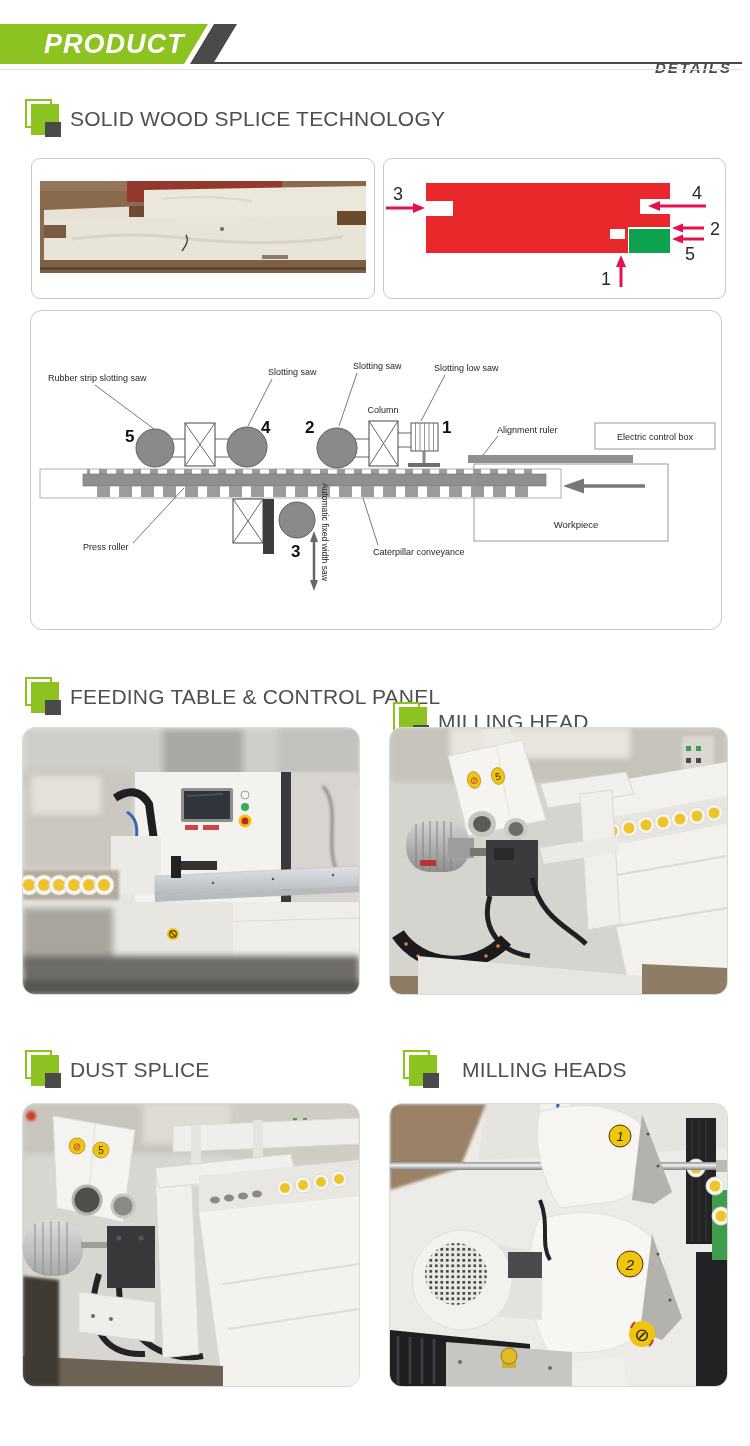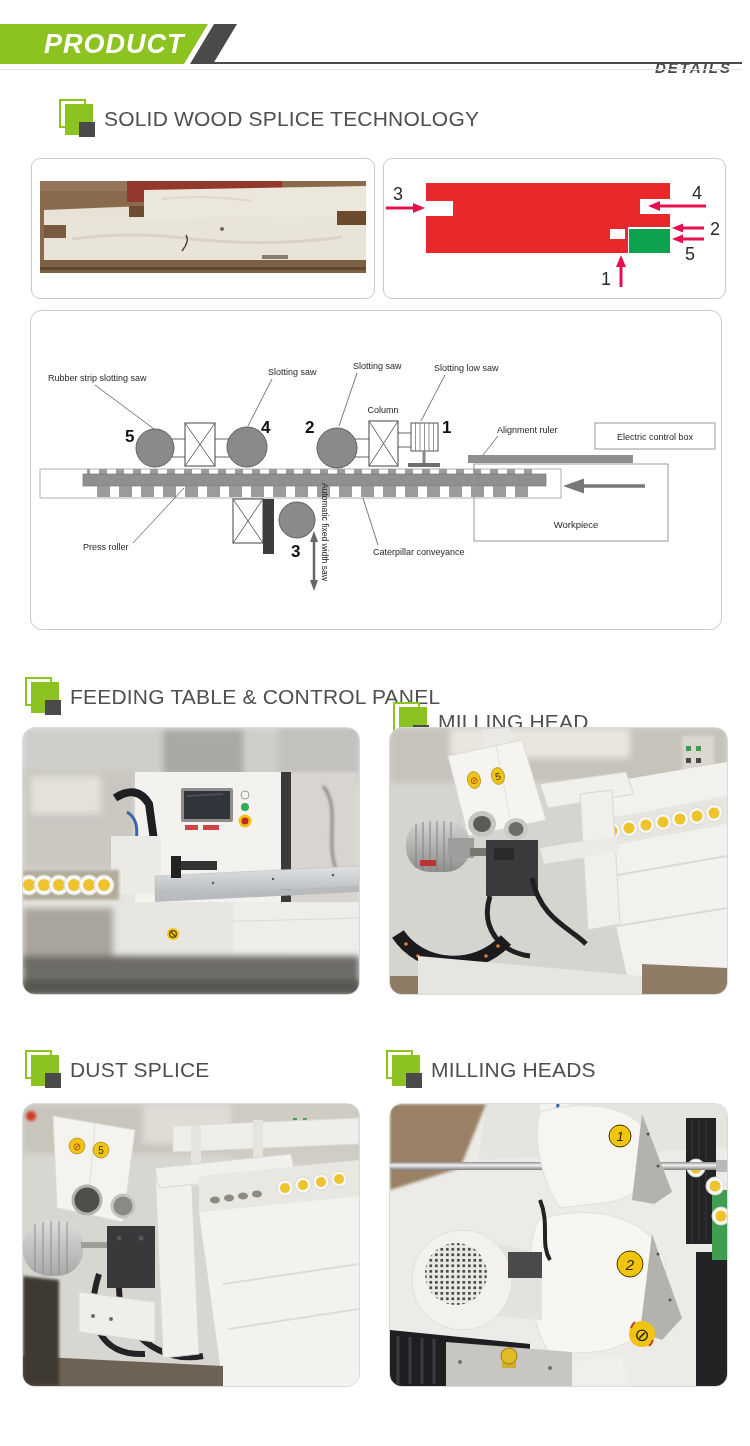--- a/index.html
+++ b/index.html
@@ -37,21 +37,21 @@
 
 <div id="page">
 
   <div class="abs banner-green"></div>
   <div class="abs banner-dark"></div>
   <div class="abs banner-title">PRODUCT</div>
   <div class="abs details-label">DETAILS</div>
   <div class="abs details-line"></div>
   <div class="abs thin-line"></div>
 
-  <div class="sec-head" style="left:25px;top:99px;margin-left:34px;">
+  <div class="sec-head" style="left:25px;top:99px;">
     <span class="sec-icon">
         <span class="o"></span>
         <span class="g"></span>
         <span class="d"></span>
       </span>
     <span class="sec-title">SOLID WOOD SPLICE TECHNOLOGY</span>
   </div>
   <div class="sec-head" style="left:25px;top:677px;">
     <span class="sec-icon">
         <span class="o"></span>
@@ -69,21 +69,21 @@
     <span class="sec-title">MILLING HEAD</span>
   </div>
   <div class="sec-head" style="left:25px;top:1050px;">
     <span class="sec-icon">
         <span class="o"></span>
         <span class="g"></span>
         <span class="d"></span>
       </span>
     <span class="sec-title">DUST SPLICE</span>
   </div>
-  <div class="sec-head" style="left:386px;top:1050px;">
+  <div class="sec-head" style="left:403px;top:1050px;gap:14px;">
     <span class="sec-icon">
         <span class="o"></span>
         <span class="g"></span>
         <span class="d"></span>
       </span>
     <span class="sec-title">MILLING HEADS</span>
   </div>
 
   <div class="frame-box" style="left:31px;top:158px;width:342px;height:139px;">
     <svg width="342" height="139" viewBox="0 0 342 139">

